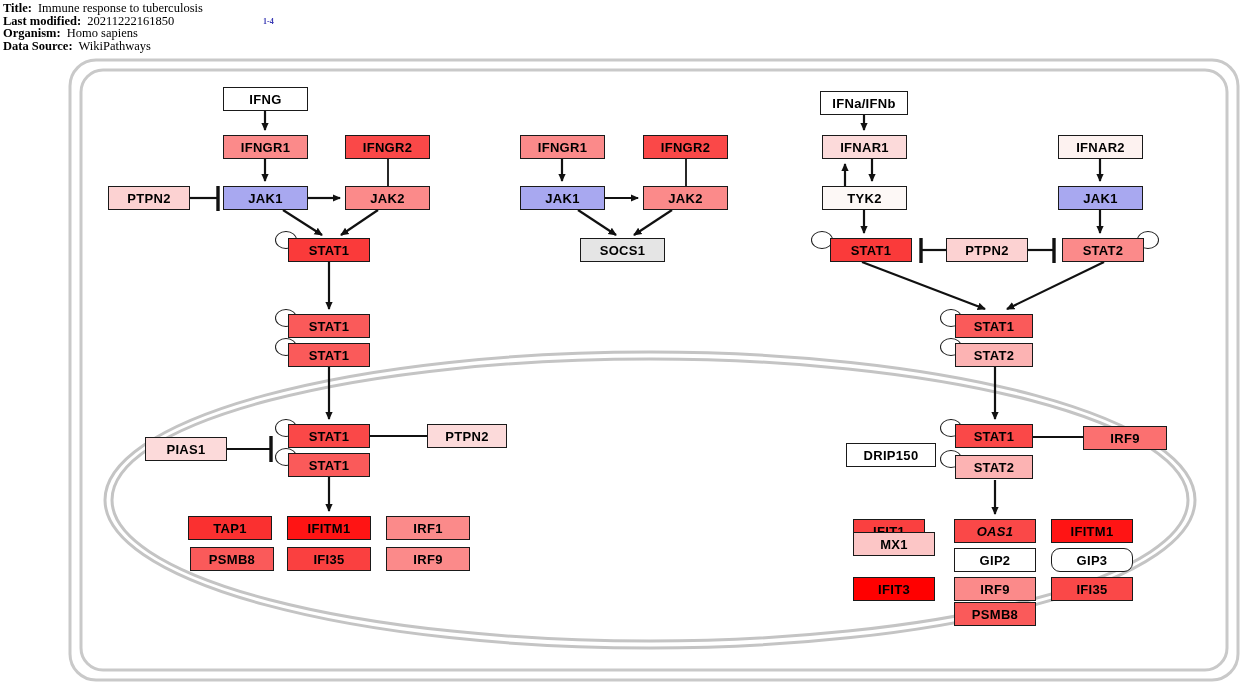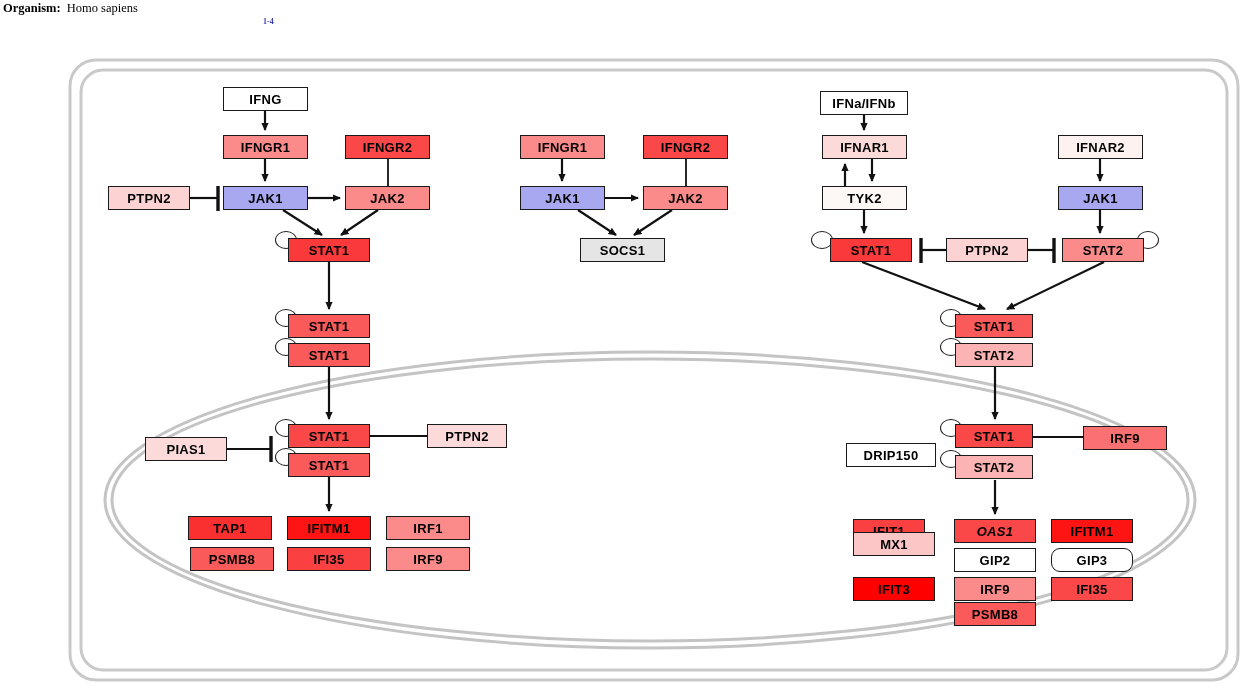--- a/index.html
+++ b/index.html
@@ -47,21 +47,30 @@
     border:1.6px solid #1a1a1a;
     background:#ffffff;
     border-radius:50%;
   }
 </style>
 </head>
 <body>
 
 <div id="meta">
   <div class="row">
+    <span class="lbl">Title:</span><span class="sp"></span><span class="val">Immune response to tuberculosis</span>
+  </div>
+  <div class="row">
+    <span class="lbl">Last modified:</span><span class="sp"></span><span class="val">20211222161850</span>
+  </div>
+  <div class="row">
     <span class="lbl">Organism:</span><span class="sp"></span><span class="val">Homo sapiens</span>
+  </div>
+  <div class="row">
+    <span class="lbl">Data Source:</span><span class="sp"></span><span class="val">WikiPathways</span>
   </div>
 </div>
 <div id="badge">1-4</div>
 
 <div id="canvas">
 
   <svg width="1250" height="688">
     <defs>
       <marker id="ah" markerWidth="9" markerHeight="9" refX="7.4" refY="4.5" orient="auto" markerUnits="userSpaceOnUse">
         <path d="M0,0.7 L8.4,4.5 L0,8.3 z" fill="#111"></path>

